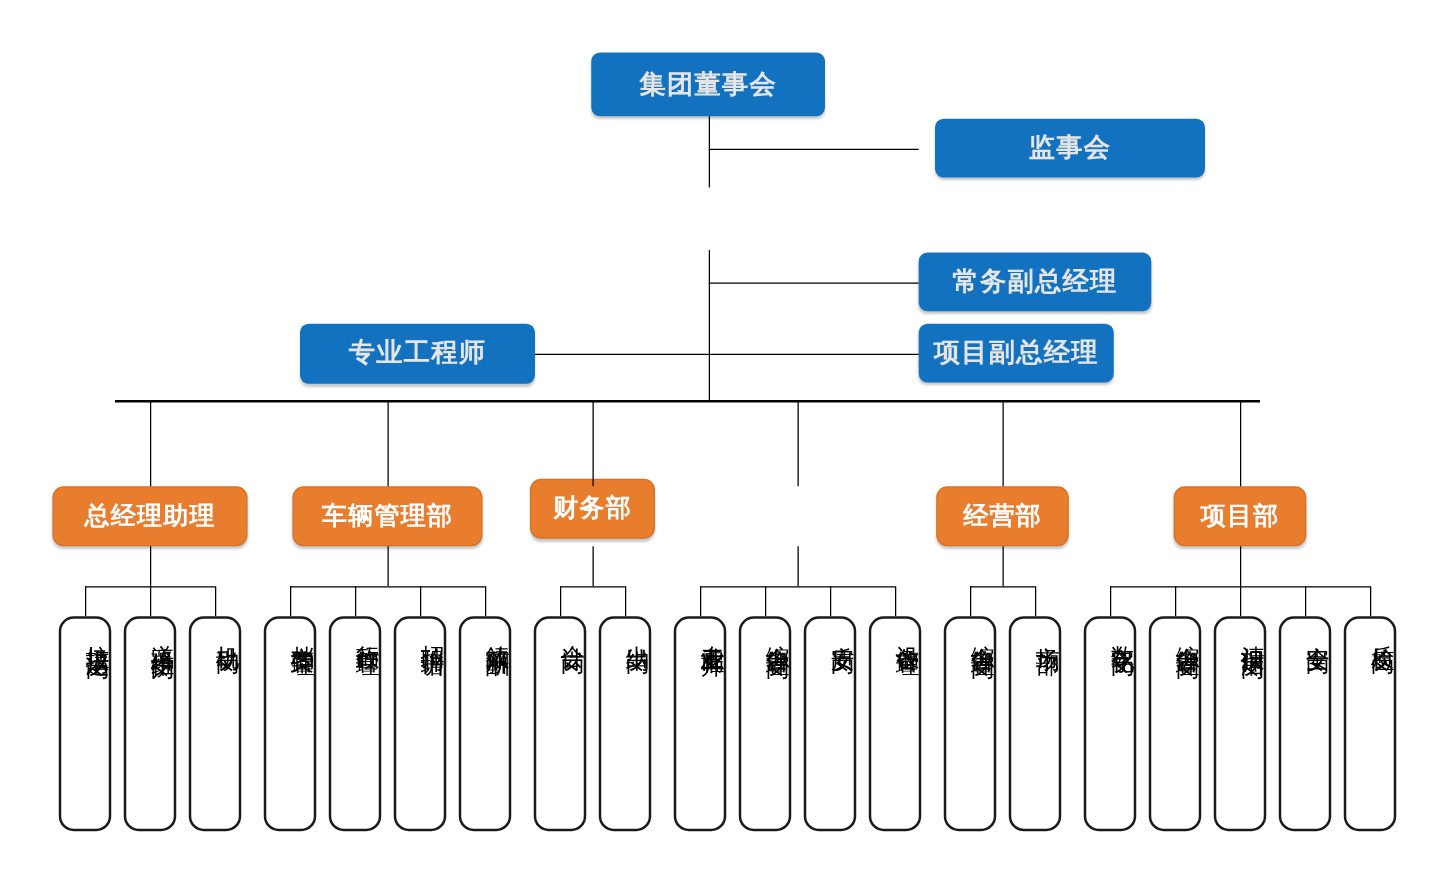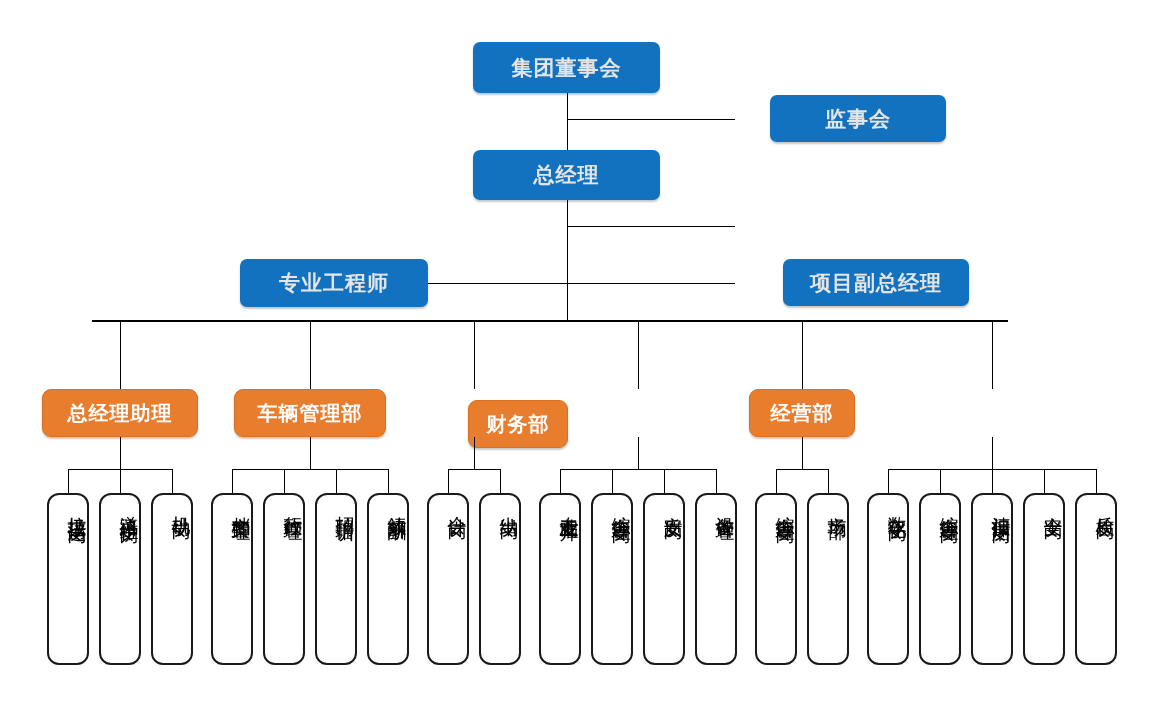--- a/index.html
+++ b/index.html
@@ -46,27 +46,27 @@
   .hl{height:1px;}
   .bus{height:2px;}
 </style>
 </head>
 <body>
 
 <div id="chart">
     <div class="node blue" style="left: 473px; top: 42px; width: 187px; height: 51px;">
       <span>集团董事会</span>
     </div>
-    <div class="node blue" style="left: 770px; top: 95px; width: 176px; height: 47px;">
+    <div class="node blue" style="left: 748px; top: 95px; width: 216px; height: 47px;">
       <span>监事会</span>
     </div>
-    <div class="node blue" style="left: 473px; top: 150px; width: 187px; height: 50px;">
-      <span>总经理</span>
+    <div class="node blue" style="left: 735px; top: 202px; width: 186px; height: 47px;">
+      <span>常务副总经理</span>
     </div>
-    <div class="node blue" style="left: 735px; top: 259px; width: 186px; height: 47px; margin-left: 48px;">
+    <div class="node blue" style="left: 735px; top: 259px; width: 156px; height: 47px;">
       <span>项目副总经理</span>
     </div>
     <div class="node blue" style="left: 240px; top: 259px; width: 188px; height: 48px;">
       <span>专业工程师</span>
     </div>
     <div class="ln vl" style="left: 567px; top: 93px; height: 57px;"></div>
     <div class="ln hl" style="left: 567px; top: 119px; width: 168px;"></div>
     <div class="ln vl" style="left: 567px; top: 200px; height: 120px;"></div>
     <div class="ln hl" style="left: 567px; top: 226px; width: 168px;"></div>
     <div class="ln hl" style="left: 567px; top: 283px; width: 168px;"></div>
@@ -111,21 +111,21 @@
     <div class="ln vl" style="left: 232px; top: 469px; height: 24px;"></div>
     <div class="ln vl" style="left: 284px; top: 469px; height: 24px;"></div>
     <div class="ln vl" style="left: 336px; top: 469px; height: 24px;"></div>
     <div class="ln vl" style="left: 388px; top: 469px; height: 24px;"></div>
     <div class="node post" style="left: 427px; top: 493px; width: 42px; height: 172px;">
       <span>会计岗</span>
     </div>
     <div class="node post" style="left: 479px; top: 493px; width: 42px; height: 172px;">
       <span>出纳岗</span>
     </div>
-    <div class="node orange" style="left: 424px; top: 400px; width: 100px; height: 48px; margin-left: 44px;">
+    <div class="node orange" style="left: 424px; top: 383px; width: 100px; height: 48px;">
       <span>财务部</span>
     </div>
     <div class="ln vl" style="left: 474px; top: 320px; height: 69px;"></div>
     <div class="ln vl" style="left: 474px; top: 437px; height: 32px;"></div>
     <div class="ln hl" style="left: 448px; top: 469px; width: 52px;"></div>
     <div class="ln vl" style="left: 448px; top: 469px; height: 24px;"></div>
     <div class="ln vl" style="left: 500px; top: 469px; height: 24px;"></div>
     <div class="node post" style="left: 539px; top: 493px; width: 42px; height: 172px;">
       <span>专业工程师</span>
     </div>
@@ -167,20 +167,23 @@
     </div>
     <div class="node post" style="left: 971px; top: 493px; width: 42px; height: 172px;">
       <span>清扫保洁岗</span>
     </div>
     <div class="node post" style="left: 1023px; top: 493px; width: 42px; height: 172px;">
       <span>安全岗</span>
     </div>
     <div class="node post" style="left: 1075px; top: 493px; width: 42px; height: 172px;">
       <span>质检岗</span>
     </div>
+    <div class="node orange" style="left: 939px; top: 389px; width: 106px; height: 48px;">
+      <span>项目部</span>
+    </div>
     <div class="ln vl" style="left: 992px; top: 320px; height: 69px;"></div>
     <div class="ln vl" style="left: 992px; top: 437px; height: 32px;"></div>
     <div class="ln hl" style="left: 888px; top: 469px; width: 208px;"></div>
     <div class="ln vl" style="left: 888px; top: 469px; height: 24px;"></div>
     <div class="ln vl" style="left: 940px; top: 469px; height: 24px;"></div>
     <div class="ln vl" style="left: 992px; top: 469px; height: 24px;"></div>
     <div class="ln vl" style="left: 1044px; top: 469px; height: 24px;"></div>
     <div class="ln vl" style="left: 1096px; top: 469px; height: 24px;"></div>
   </div>
 

